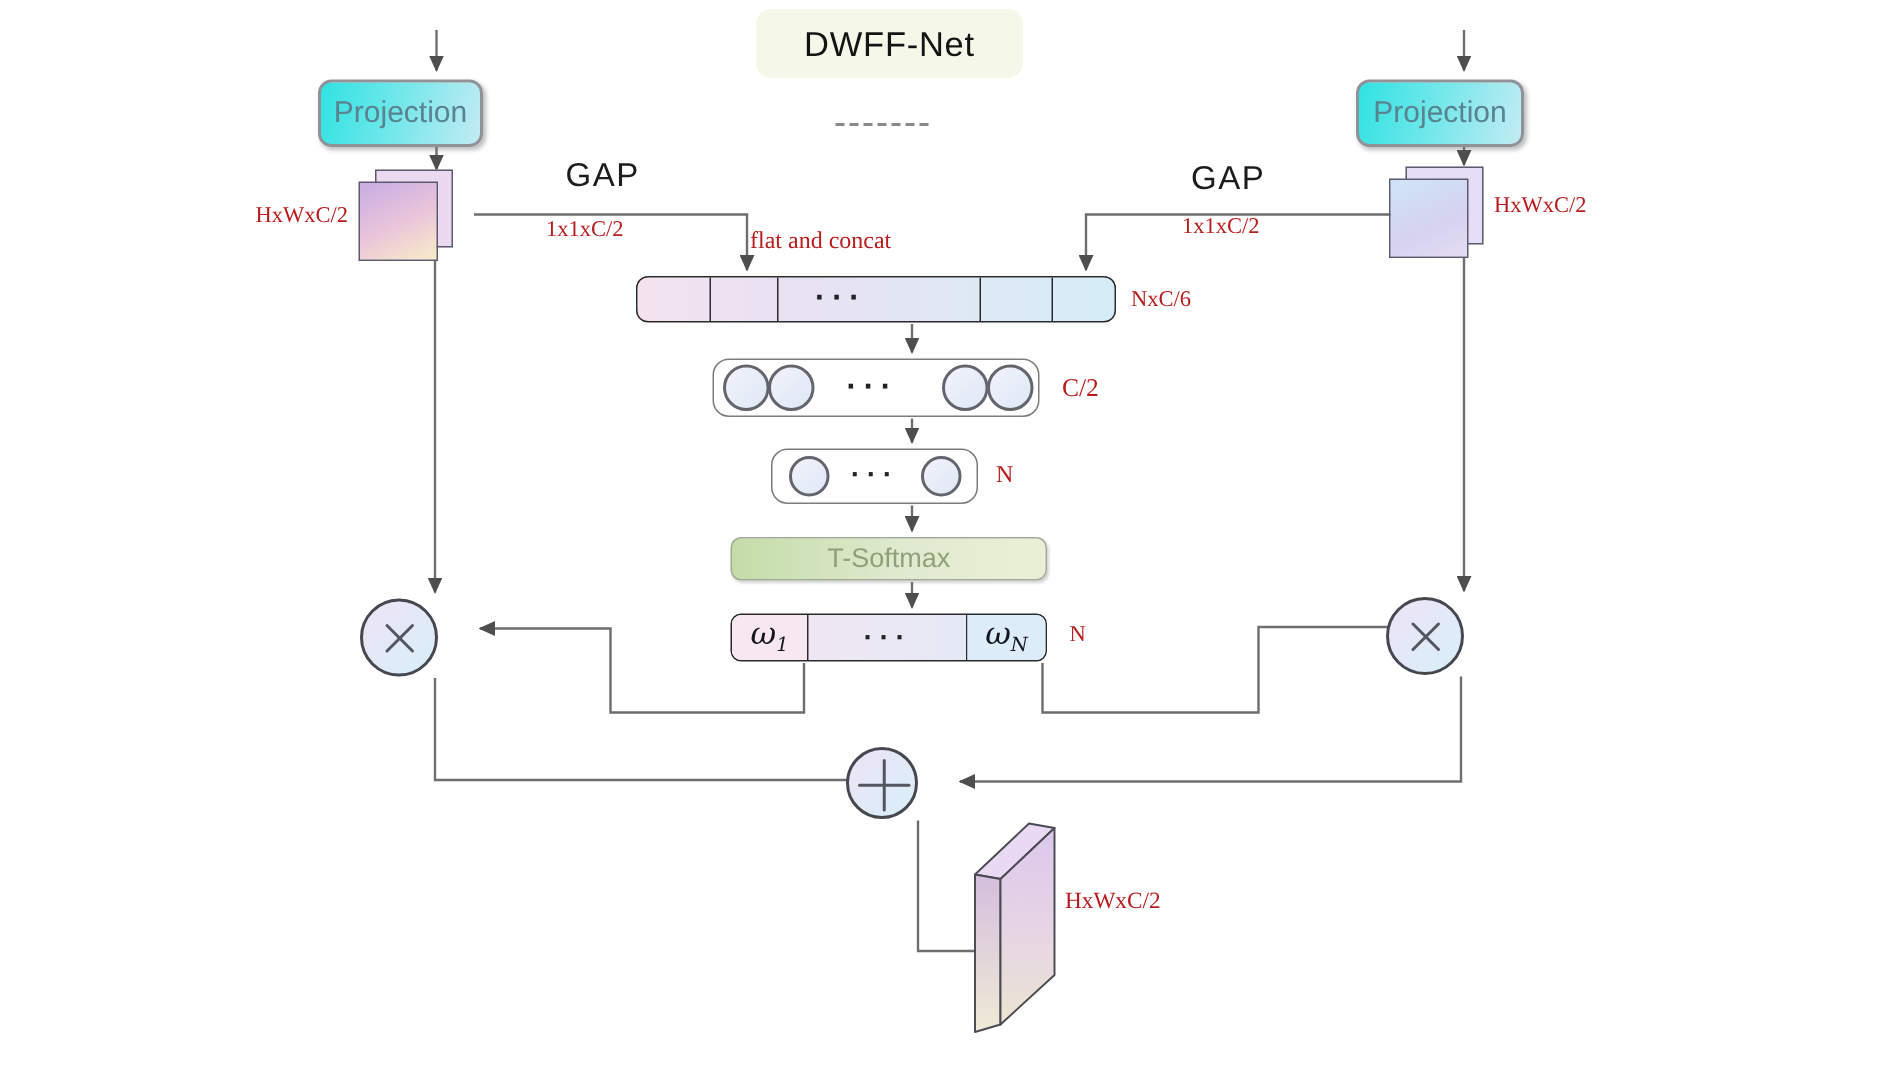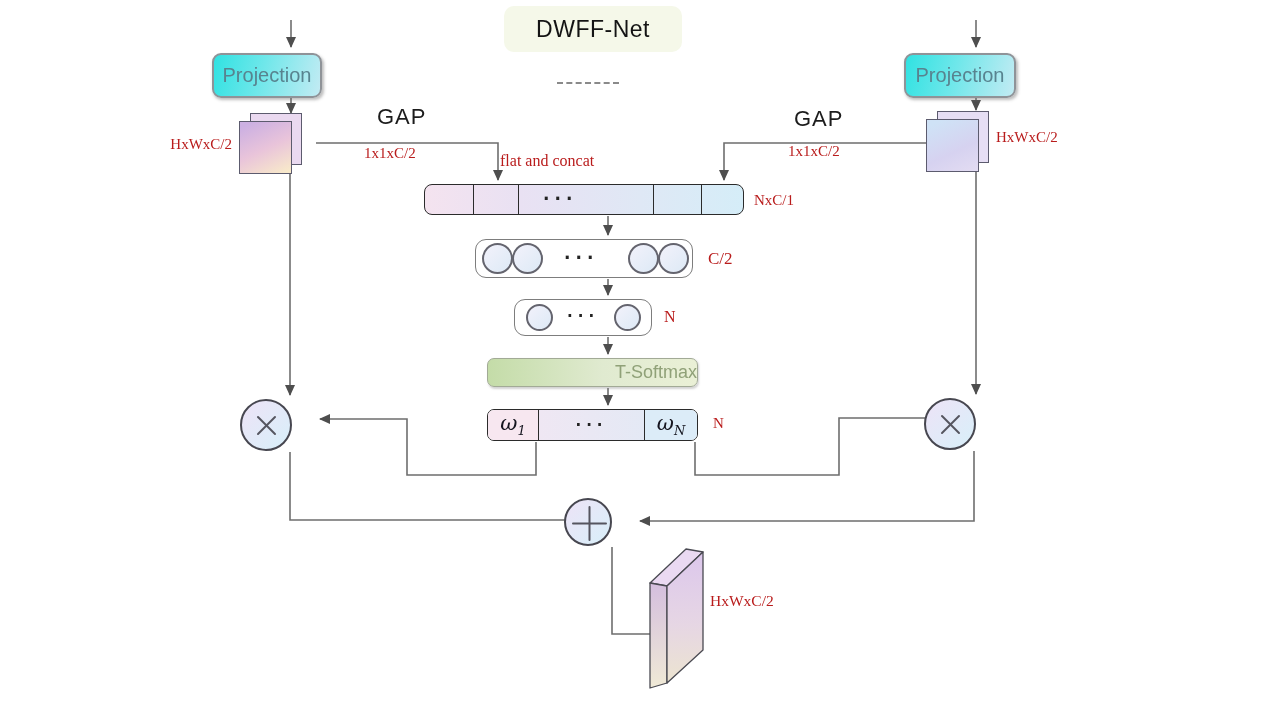--- a/index.html
+++ b/index.html
@@ -67,21 +67,21 @@
   .neuron{position:absolute;border-radius:50%;border:2.6px solid #64646e;
     background:linear-gradient(135deg,#eef0fa 20%,#dfeaf6 90%);box-sizing:border-box;}
   .c2box .neuron{width:31px;height:31px;top:2.5px;}
   .nbox .neuron{width:27px;height:27px;top:3.5px;}
   .c2box .dots{position:absolute;left:88px;top:8px;}
   .nbox .dots{position:absolute;left:52px;top:7px;font-size:15px;}
 
   
   .tsoftmax{left:487px;top:358px;width:211px;height:29px;border:1.5px solid #a2aa96;border-radius:7px;
     background:linear-gradient(90deg,#c4dca8 0%,#e0ead0 55%,#eaf0d6 100%);
-    display:flex;align-items:center;justify-content:flex-end;box-sizing:border-box;
+    display:flex;align-items:center;justify-content:center;box-sizing:border-box;
     box-shadow:1px 1.5px 2px rgba(130,130,130,.35);}
   .tsoftmax span{font-size:18px;color:#90a178;}
 
   
   .omegabar{left:487px;top:409px;width:211px;height:32px;border:1.6px solid #2b2b2b;border-radius:7px;
     display:flex;box-sizing:border-box;overflow:hidden;}
   .omegabar .seg{display:flex;align-items:center;justify-content:center;text-align:right;}
   .seg-w1{width:50px;background:#f7e7f0;}
   .seg-mid{flex:1;background:linear-gradient(90deg,#efe7f3,#e4e9f5);border-left:1.3px solid #2b2b2b;border-right:1.3px solid #2b2b2b;}
   .seg-wn{width:52px;background:#dcecf8;}
@@ -154,21 +154,21 @@
 
   <span class="abs mono lbl-flatconcat">flat and concat</span>
 
   <div class="abs bar">
     <div class="div" style="left:48px"></div>
     <div class="div" style="left:93px"></div>
     <div class="div" style="left:228px"></div>
     <div class="div" style="left:276px"></div>
     <span class="dots">···</span>
   </div>
-  <span class="abs mono lbl-nxc">NxC/1</span>
+  <span class="abs mono lbl-nxc">NxC/6</span>
 
   <div class="abs row-box c2box">
     <div class="neuron" style="left:6px"></div>
     <div class="neuron" style="left:36px"></div>
     <span class="dots">···</span>
     <div class="neuron" style="left:152px"></div>
     <div class="neuron" style="left:182px"></div>
   </div>
   <span class="abs mono lbl-c2">C/2</span>
 

